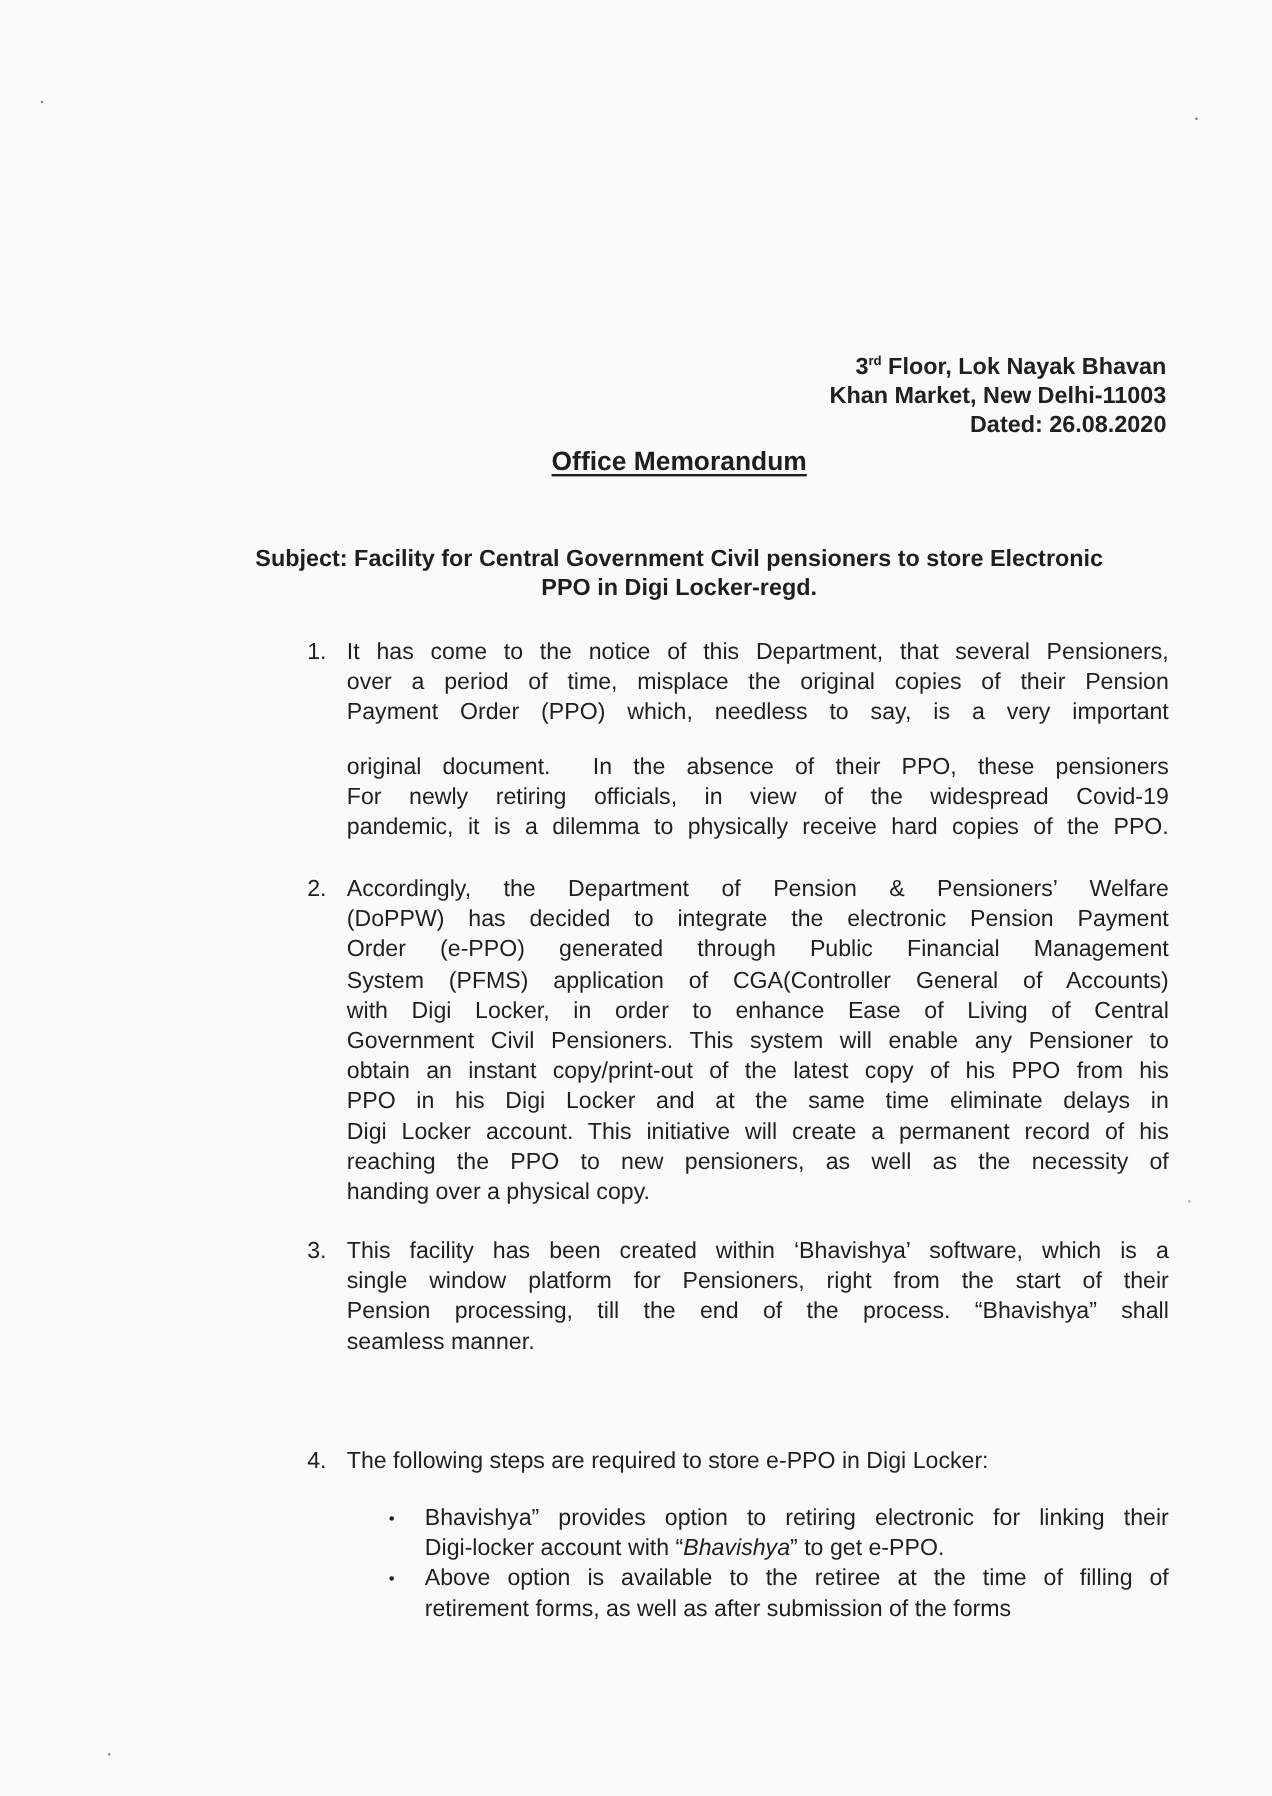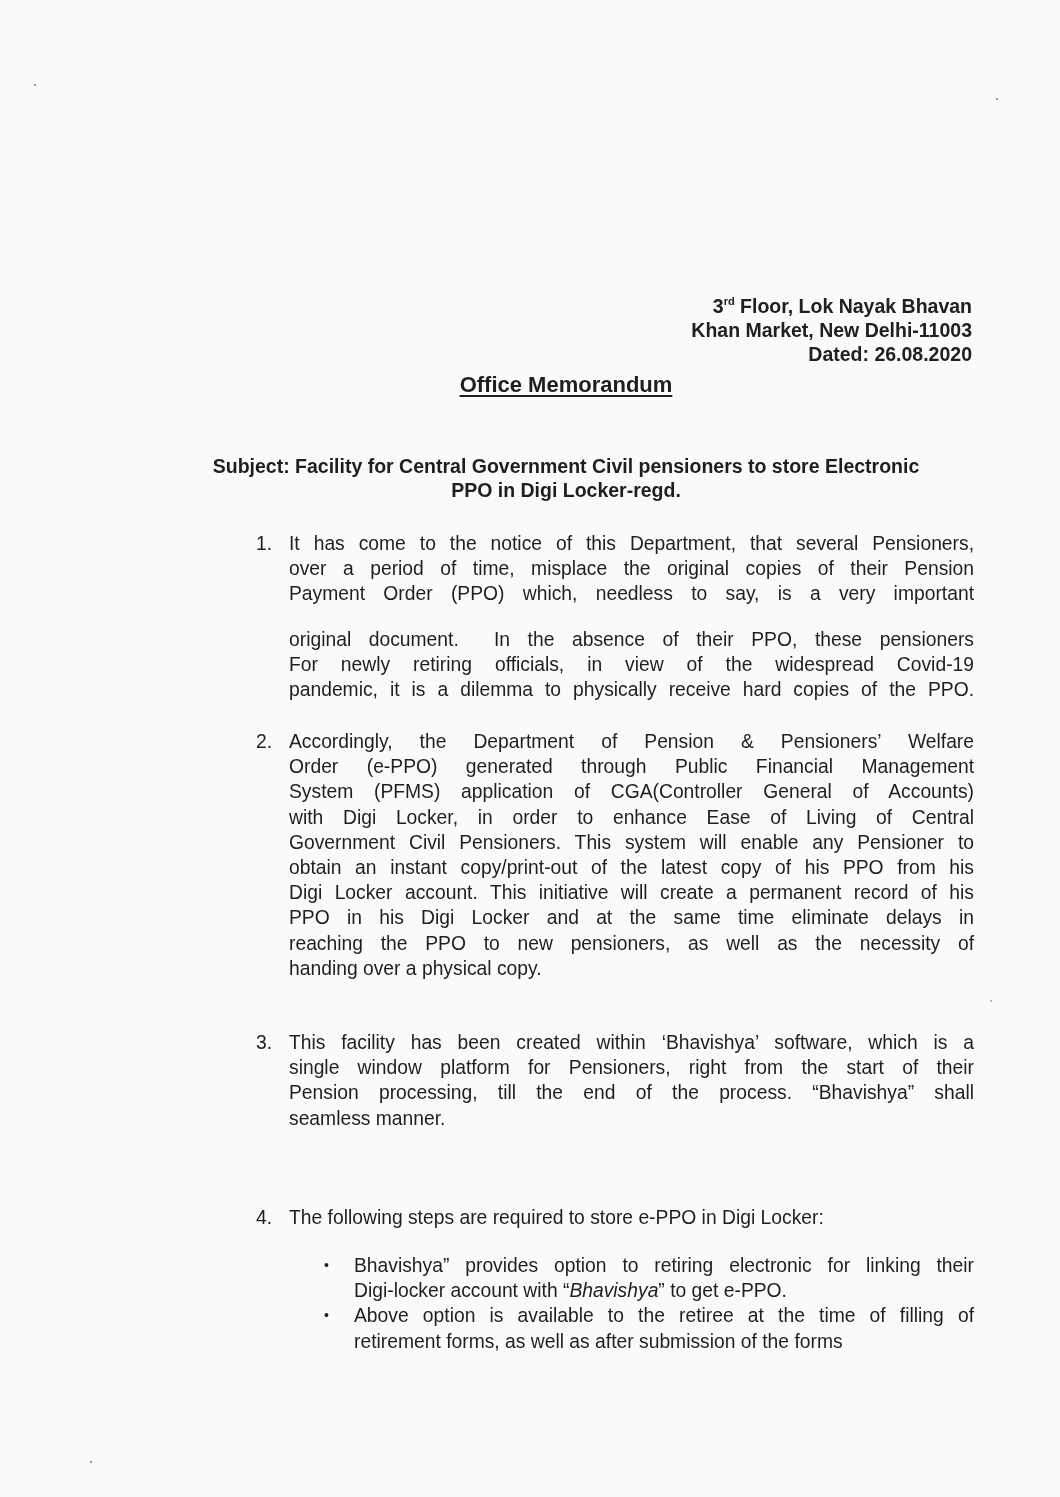--- a/index.html
+++ b/index.html
@@ -81,27 +81,28 @@
       <span class="line" style="white-space: pre; margin-top: 20px;">original document.  In the absence of their PPO, these pensioners</span>
       <span class="line">For newly retiring officials, in view of the widespread Covid-19</span>
       <span class="line">pandemic, it is a dilemma to physically receive hard copies of the PPO.</span>
     </div>
   </div>
 
   <div class="para p2">
     <span class="num">2.</span>
     <div class="body">
       <span class="line">Accordingly, the Department of Pension &amp; Pensioners’ Welfare</span>
+      <span class="line">(DoPPW) has decided to integrate the electronic Pension Payment</span>
       <span class="line">Order (e-PPO) generated through Public Financial Management</span>
       <span class="line">System (PFMS) application of CGA(Controller General of Accounts)</span>
       <span class="line">with Digi Locker, in order to enhance Ease of Living of Central</span>
       <span class="line">Government Civil Pensioners. This system will enable any Pensioner to</span>
       <span class="line">obtain an instant copy/print-out of the latest copy of his PPO from his</span>
+      <span class="line">PPO in his Digi Locker and at the same time eliminate delays in</span>
       <span class="line">Digi Locker account. This initiative will create a permanent record of his</span>
-      <span class="line">PPO in his Digi Locker and at the same time eliminate delays in</span>
       <span class="line">reaching the PPO to new pensioners, as well as the necessity of</span>
       <span class="line last">handing over a physical copy.</span>
     </div>
   </div>
 
   <div class="para p3">
     <span class="num">3.</span>
     <div class="body">
       <span class="line"><span class="line-inner" style="white-space: pre;">This facility has been created within </span><b class="strong line-inner">‘Bhavishya’ software</b><span class="line-inner">, which is a</span></span>
       <span class="line"><b class="strong">single window platform for Pensioners, right from the start of their</b></span>

